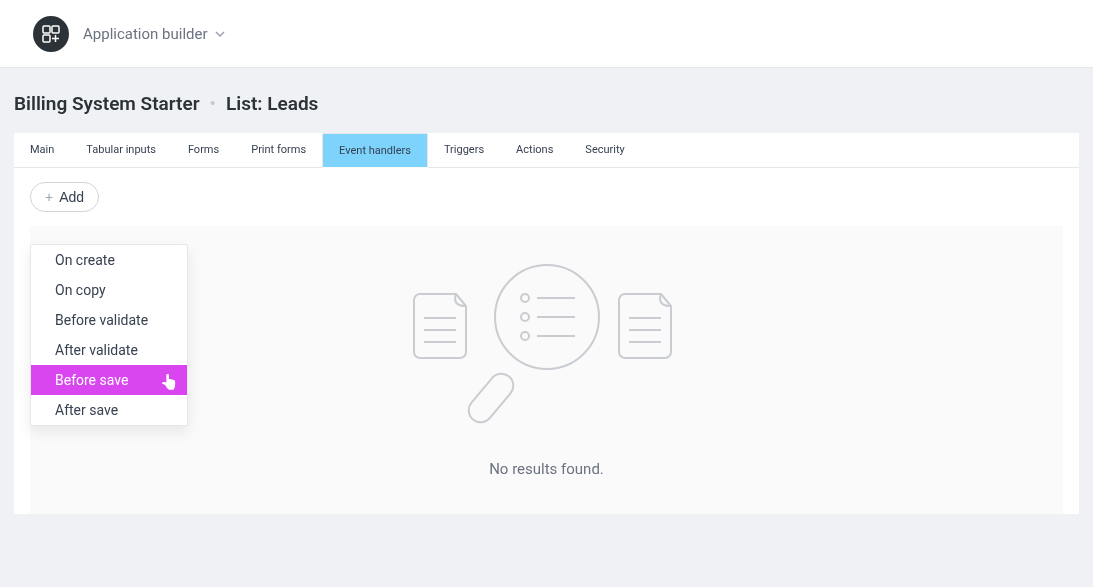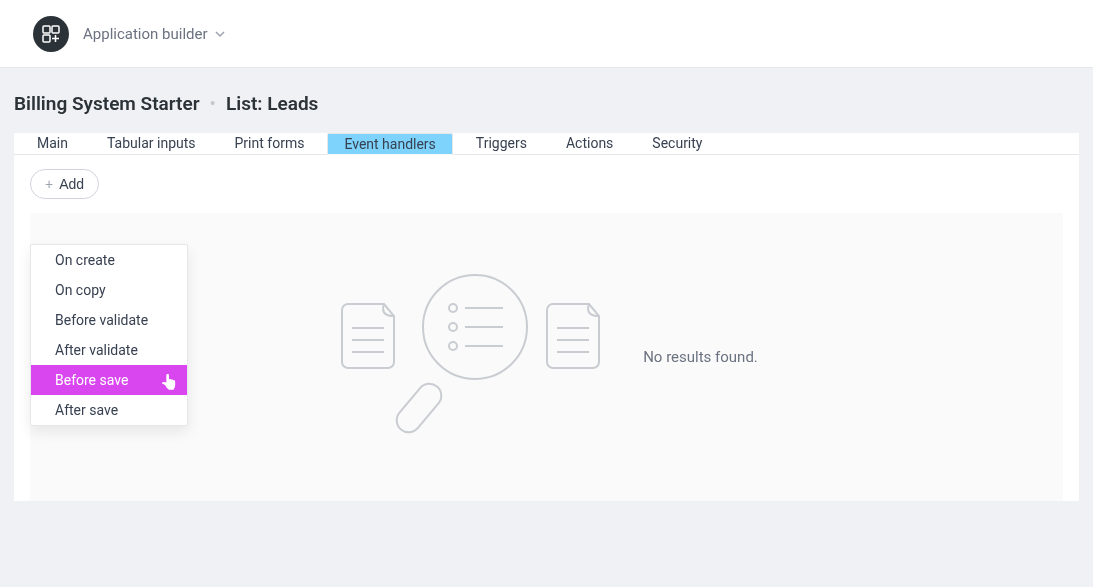--- a/index.html
+++ b/index.html
@@ -51,25 +51,24 @@
     .content-panel {
       background: #ffffff;
       margin: 0 14px;
       border-radius: 1px;
     }
     .tabs {
       display: flex;
       border-bottom: 1px solid #e5e7eb;
     }
     .tab {
-      padding: 2px 16px;
-      font-size: 14px;
+      padding: 10px 16px;
+      font-size: 11px;
       color: #374151;
       cursor: pointer;
-      margin-left: 7px;
     }
     .tab.active {
       background: #7dd3fc;
       border: 1px solid #e5e7eb;
       border-bottom: 1px solid #fafafa;
       margin-bottom: -1px;
       border-top-left-radius: 2px;
       border-top-right-radius: 2px;
     }
     .toolbar {
@@ -115,21 +114,21 @@
       left: 129px;
       top: 8px;
       font-size: 15px;
       pointer-events: none;
     }
     .empty-area {
       margin: 14px 16px 16px 16px;
       background: #fafafa;
       height: 288px;
       display: flex;
-      flex-direction: row;
+      flex-direction: column;
       align-items: center;
       justify-content: center;
       gap: 28px;
     }
     .empty-msg {
       color: #6b7280;
       font-size: 15px;
     }
     .empty-art svg { display: block; }
   </style>
@@ -158,20 +157,21 @@
     <span>Billing System Starter</span>
     <span class="sep">•</span>
     <span>List: Leads</span>
   </div>
 </div>
 
 <div class="content-panel">
   <div class="tabs" id="tabs-container">
       <div class="tab">Main</div>
       <div class="tab">Tabular inputs</div>
+      <div class="tab">Forms</div>
       <div class="tab">Print forms</div>
       <div class="tab active">Event handlers</div>
       <div class="tab">Triggers</div>
       <div class="tab">Actions</div>
       <div class="tab">Security</div>
     </div>
   <div class="toolbar">
     <button class="add-btn">
       <span class="plus">+</span>
       <span>Add</span>

